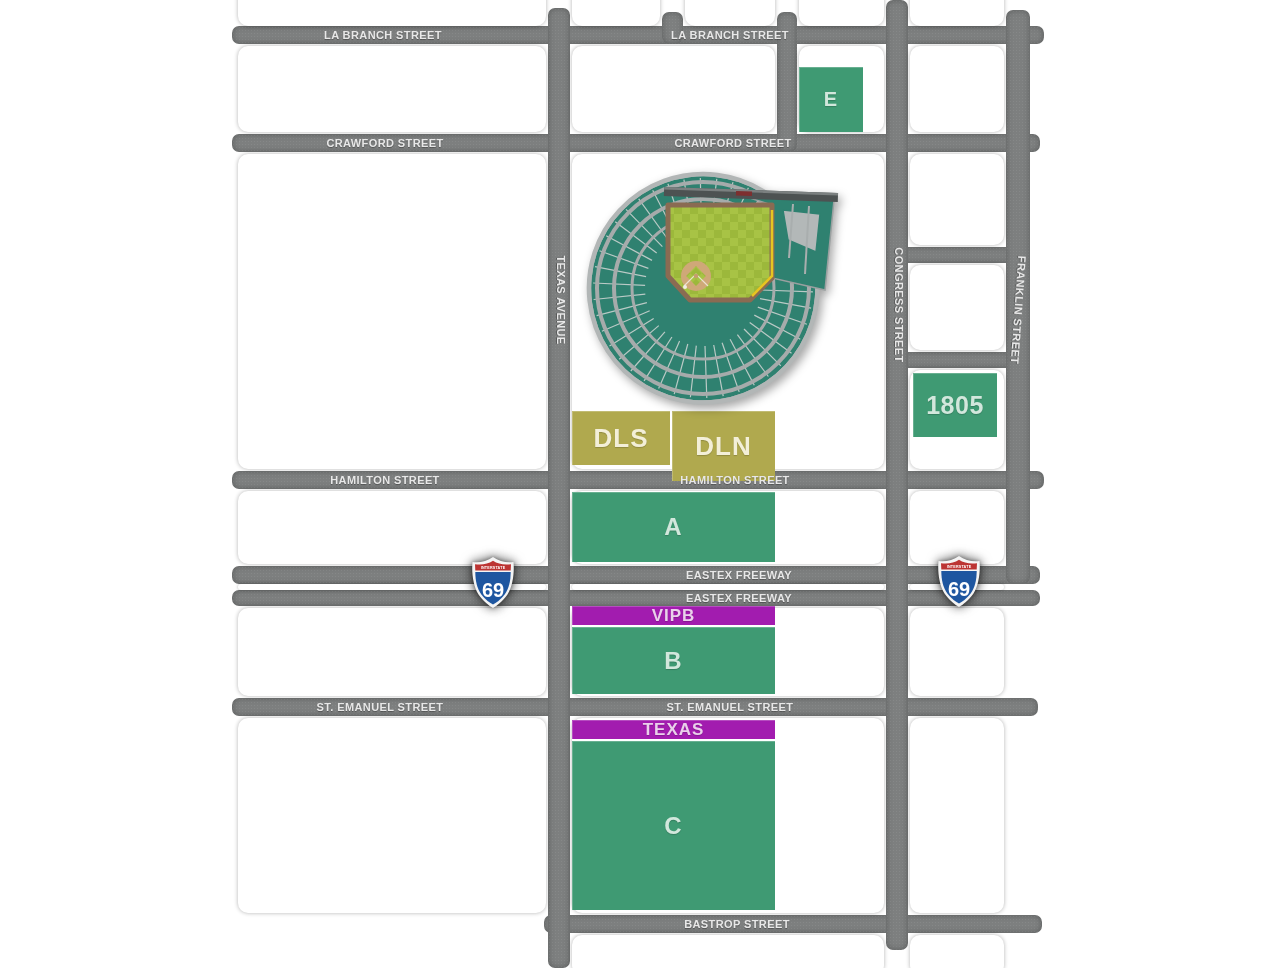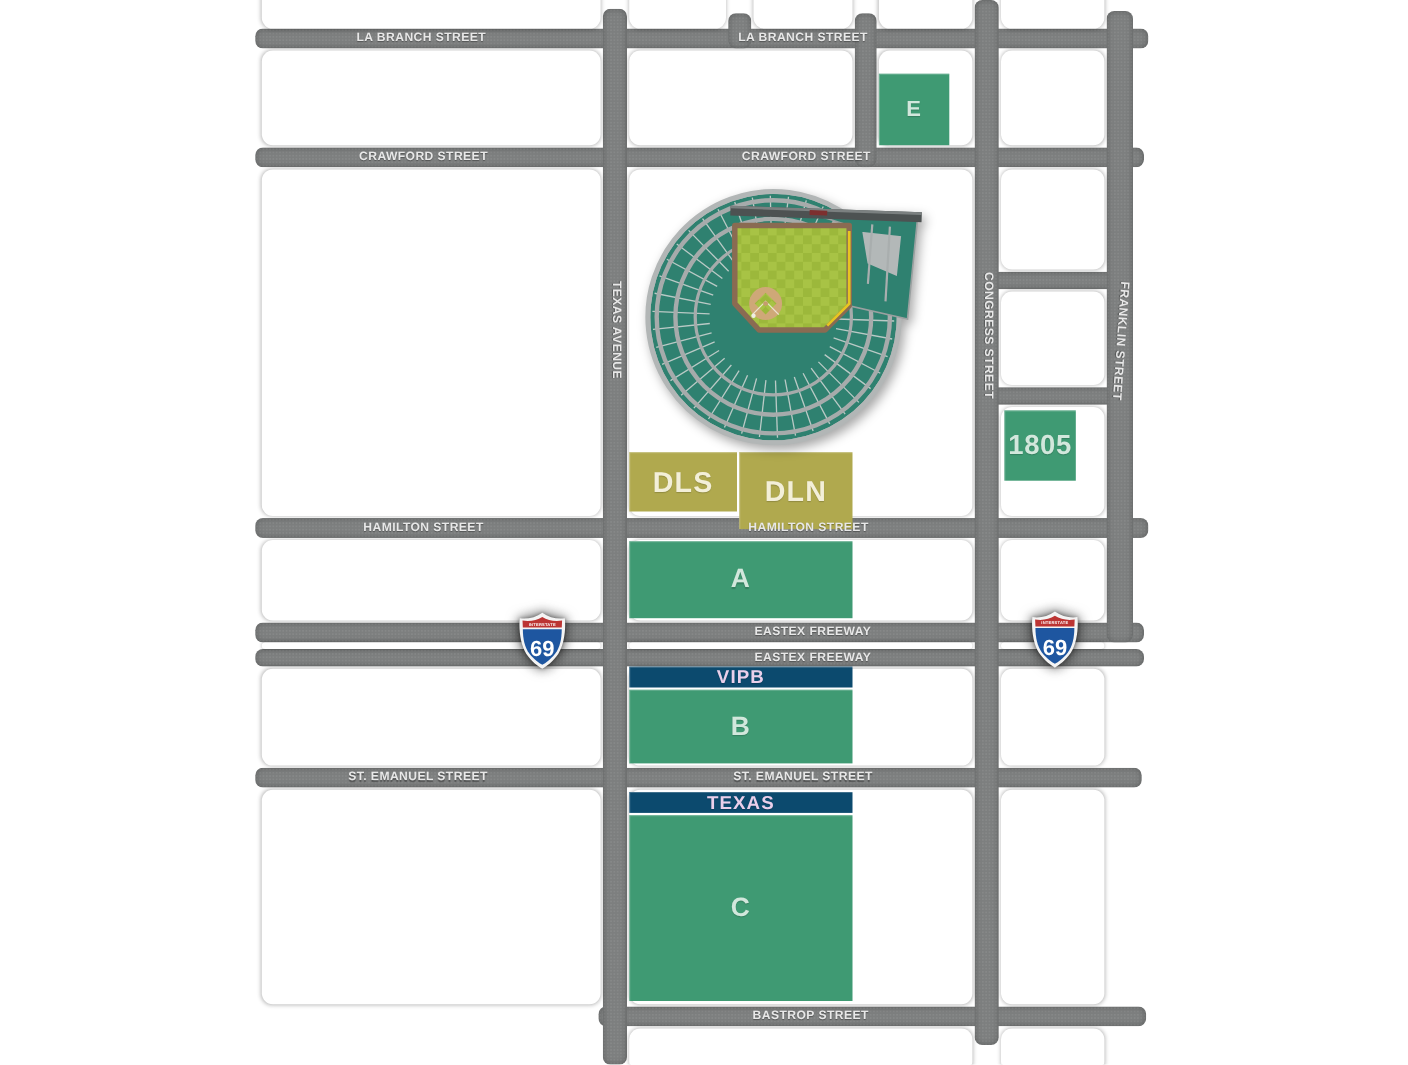--- a/index.html
+++ b/index.html
@@ -17,21 +17,21 @@
          font-weight:bold;font-size:11px;line-height:1;color:#e8e8e8;
          letter-spacing:0.4px;white-space:nowrap;
          text-shadow:0 1px 1px rgba(0,0,0,0.35);z-index:5;}
   .street-label.vert{transform:translate(-50%,-50%) rotate(90deg);}
   .street-label.vert-tilt{transform:translate(-50%,-50%) rotate(94deg);}
   .lot{position:absolute;display:flex;align-items:center;justify-content:center;
        font-weight:bold;letter-spacing:1px;z-index:4;
        box-shadow:inset 1px 1px 0 rgba(255,255,255,0.22);
        text-shadow:0 1px 1px rgba(0,0,0,0.18);cursor:pointer;}
   .lot-green{background:#3f9a73;color:#d2e7dc;}
-  .lot-purple{background:#0c4a6e;color:#ead0eb;}
+  .lot-purple{background:#a21caf;color:#ead0eb;}
   .lot-olive{background:#b0a94e;color:#f3efd8;}
   .shield{position:absolute;z-index:6;
        filter:drop-shadow(0 0 6px rgba(0,0,0,0.55)) drop-shadow(0 0 2px rgba(0,0,0,0.45));}
   .stadium{position:absolute;z-index:4;filter:drop-shadow(3px 4px 5px rgba(0,0,0,0.35));}
 </style>
 </head>
 <body>
 
 <div id="canvas">
 
@@ -95,21 +95,21 @@
   <div class="street-label vert-tilt" style="left:1018px;top:310px">FRANKLIN STREET</div>
   <div class="street-label" style="left:385px;top:480px">HAMILTON STREET</div>
   <div class="street-label" style="left:735px;top:480px">HAMILTON STREET</div>
   <div class="street-label" style="left:739px;top:575px">EASTEX FREEWAY</div>
   <div class="street-label" style="left:739px;top:598px">EASTEX FREEWAY</div>
   <div class="street-label" style="left:380px;top:707px">ST. EMANUEL STREET</div>
   <div class="street-label" style="left:730px;top:707px">ST. EMANUEL STREET</div>
   <div class="street-label" style="left:737px;top:924px">BASTROP STREET</div>
 
   <div class="lot lot-green" style="left:799px;top:67px;width:64px;height:65px;font-size:20px">E</div>
-  <div class="lot lot-green" style="left:913px;top:373px;width:65px;height:64px;font-size:25px;letter-spacing:0.5px">1805</div>
+  <div class="lot lot-green" style="left:913px;top:373px;width:84px;height:64px;font-size:25px;letter-spacing:0.5px">1805</div>
   <div class="lot lot-olive" style="left:572px;top:411px;width:98px;height:54px;font-size:26px">DLS</div>
   <div class="lot lot-olive" style="left:672px;top:411px;width:103px;height:70px;font-size:26px">DLN</div>
   <div class="lot lot-green" style="left:572px;top:492px;width:203px;height:70px;font-size:24px">A</div>
   <div class="lot lot-purple" style="left:572px;top:606px;width:203px;height:19px;font-size:17px">VIPB</div>
   <div class="lot lot-green" style="left:572px;top:627px;width:203px;height:67px;font-size:24px">B</div>
   <div class="lot lot-purple" style="left:572px;top:720px;width:203px;height:19px;font-size:17px">TEXAS</div>
   <div class="lot lot-green" style="left:572px;top:741px;width:203px;height:169px;font-size:24px">C</div>
 
   <div class="stadium" style="left:578px;top:158px;width:262px;height:250px">
     <svg width="262" height="250" viewBox="0 0 262 250">

